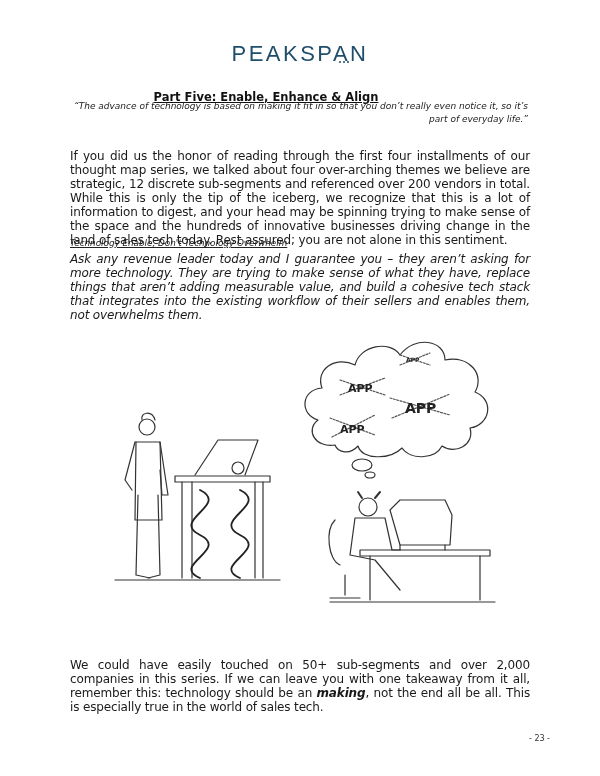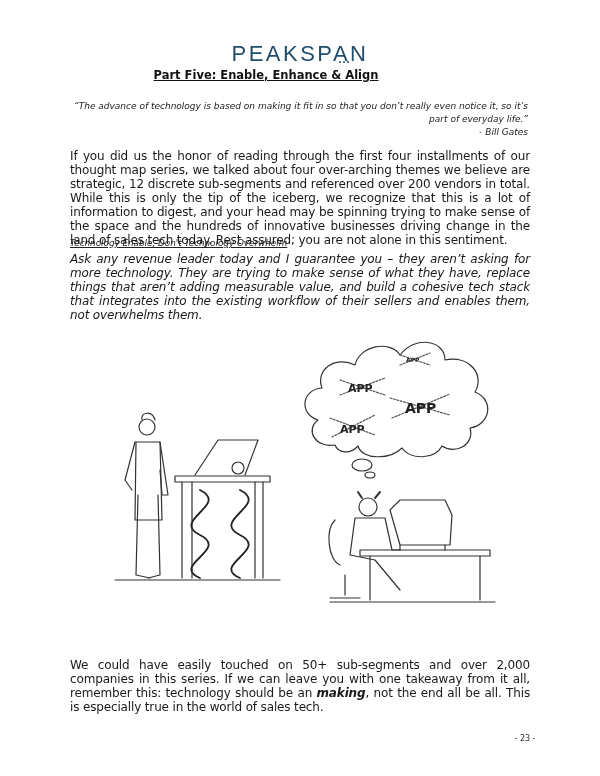--- a/index.html
+++ b/index.html
@@ -1,41 +1,40 @@
 <!DOCTYPE html>
 <html><head>
 <meta charset="utf-8">
 <style>
   html, body { margin:0; padding:0; background:#ffffff; }
   body { width:600px; height:776px; position:relative; overflow:hidden; font-family:"DejaVu Sans", sans-serif; color:#1a1a1a; }
   .logo { position:absolute; top:27px; left:0; width:600px; text-align:center; font-family:"Liberation Sans", sans-serif; font-size:22px; letter-spacing:2.5px; color:#1f4e6b; font-weight:400;margin-top:14px; }
   .logo-dots { position:absolute; top:48px; left:339px; width:12px; height:2px; }
   .logo-dots span { display:inline-block; width:2px; height:2px; background:#1f4e6b; border-radius:50%; margin-right:2px; }
-  .title { position:absolute; top:68px; left:0; width:532px; text-align:center; font-family:"DejaVu Sans", sans-serif; font-size:11.5px; font-weight:bold; text-decoration:underline; color:#111; }
+  .title { position:absolute; top:90px; left:0; width:532px; text-align:center; font-family:"DejaVu Sans", sans-serif; font-size:11.5px; font-weight:bold; text-decoration:underline; color:#111; }
   .quote { position:absolute; top:100px; left:72px; width:456px; text-align:right; font-style:italic; font-size:9px; line-height:13px; color:#222; font-family:"DejaVu Sans", sans-serif; }
   .quote-author { display:block; }
   .para { position:absolute; left:70px; width:460px; font-family:"DejaVu Sans", sans-serif; font-size:12px; line-height:14px; text-align:justify; color:#1a1a1a; letter-spacing:-0.15px; }
   .p1 { top:149px; }
   .subhead { position:absolute; top:238px; left:70px; font-style:italic; text-decoration:underline; font-size:8.8px; color:#222; }
   .p2 { top:252px;font-style:italic; }
   .p3 { top:658px; }
-  .page-num { position:absolute; top:734px; left:500px; width:50px; text-align:center; font-size:8px; color:#333; }
+  .page-num { position:absolute; top:734px; left:500px; width:50px; text-align:right; font-size:8px; color:#333; }
   .illustration { position:absolute; top:320px; left:100px; width:420px; height:330px; }
 </style>
 </head>
 <body>
 
 <div class="logo">PEAKSPAN</div>
 <div class="logo-dots"><span></span><span></span><span></span></div>
 
 <div class="title">Part Five: Enable, Enhance &amp; Align</div>
 
 <div class="quote">
   <span>“The advance of technology is based on making it fit in so that you don’t really even notice it, so it’s part of everyday life.”</span>
-  <span class="quote-author">-     Bill Gates</span>
 </div>
 
 <div class="para p1">If you did us the honor of reading through the first four installments of our thought map series, we talked about four over-arching themes we believe are strategic, 12 discrete sub-segments and referenced over 200 vendors in total. While this is only the tip of the iceberg, we recognize that this is a lot of information to digest, and your head may be spinning trying to make sense of the space and the hundreds of innovative businesses driving change in the land of sales tech today. Rest assured; you are not alone in this sentiment.</div>
 
 <div class="subheading subhead">Technology Enable, Don't Technology Overwhelm</div>
 
 <div class="para p2">Ask any revenue leader today and I guarantee you – they aren’t asking for more technology. They are trying to make sense of what they have, replace things that aren’t adding measurable value, and build a cohesive tech stack that integrates into the existing workflow of their sellers and enables them, not overwhelms them.</div>
 
 <svg class="illustration" viewBox="0 0 420 330" xmlns="http://www.w3.org/2000/svg">
   <g fill="none" stroke="#333" stroke-width="1.2" stroke-linecap="round" stroke-linejoin="round">

